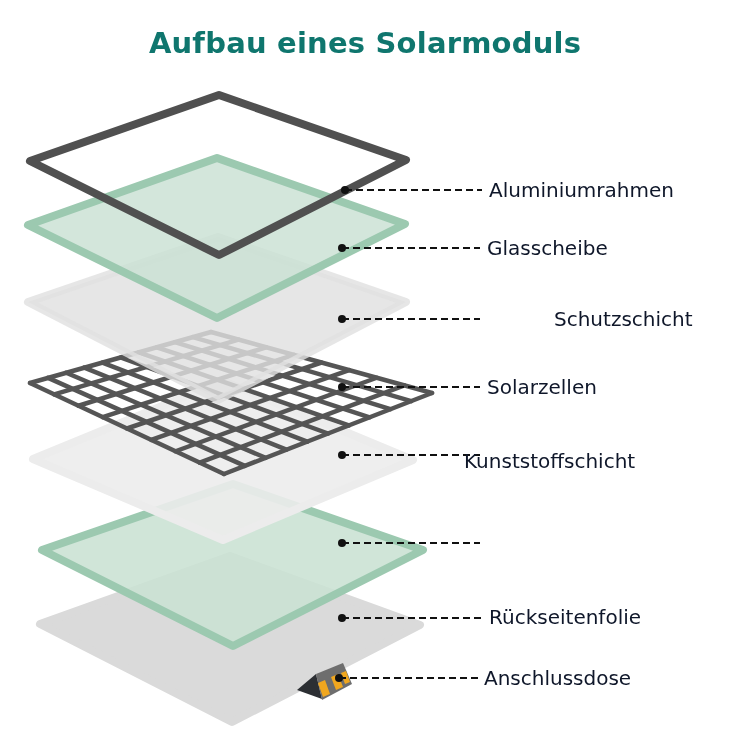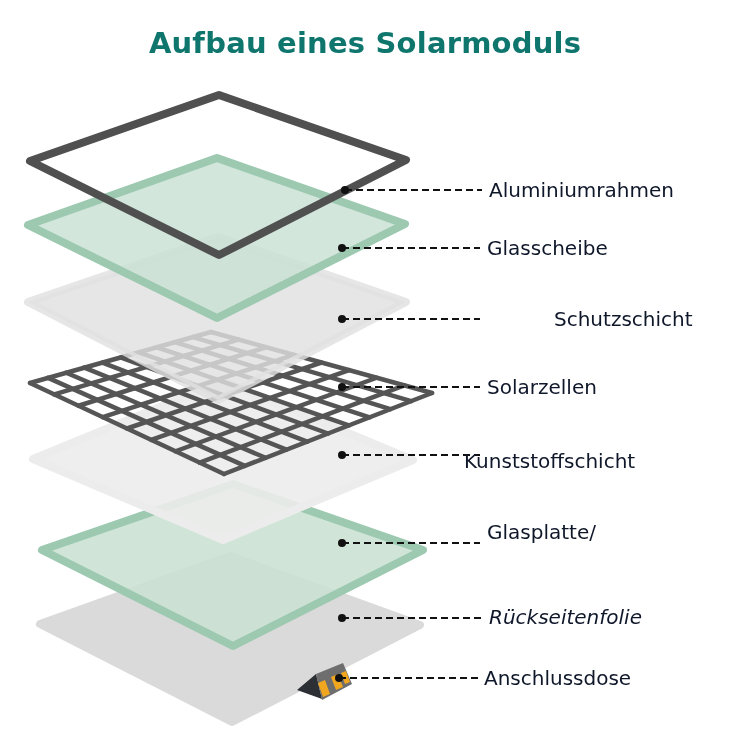--- a/index.html
+++ b/index.html
@@ -92,16 +92,15 @@
       <circle cx="339" cy="678" r="4" stroke="none"></circle>
   </g>
 </svg>
 
 <div class="label" style="left:489px; top:179px;">Aluminiumrahmen</div>
 <div class="label" style="left:487px; top:237px;">Glasscheibe</div>
 <div class="label" style="left:506px; top:308px;margin-left:48px;">Schutzschicht</div>
 <div class="label" style="left:487px; top:376px;text-align:center;">Solarzellen</div>
 <div class="label" style="left:464px; top:444px;margin-top:6px;">Kunststoffschicht</div>
 <div class="label" style="left:487px; top:521px;">
-  <div>Glasplatte/</div>
 </div>
-<div class="label" style="left:489px; top:606px;font-style:italic;">Rückseitenfolie</div>
+<div class="label" style="left:489px; top:606px;">Rückseitenfolie</div>
 <div class="label" style="left:484px; top:667px;">Anschlussdose</div>
 
 </body></html>

